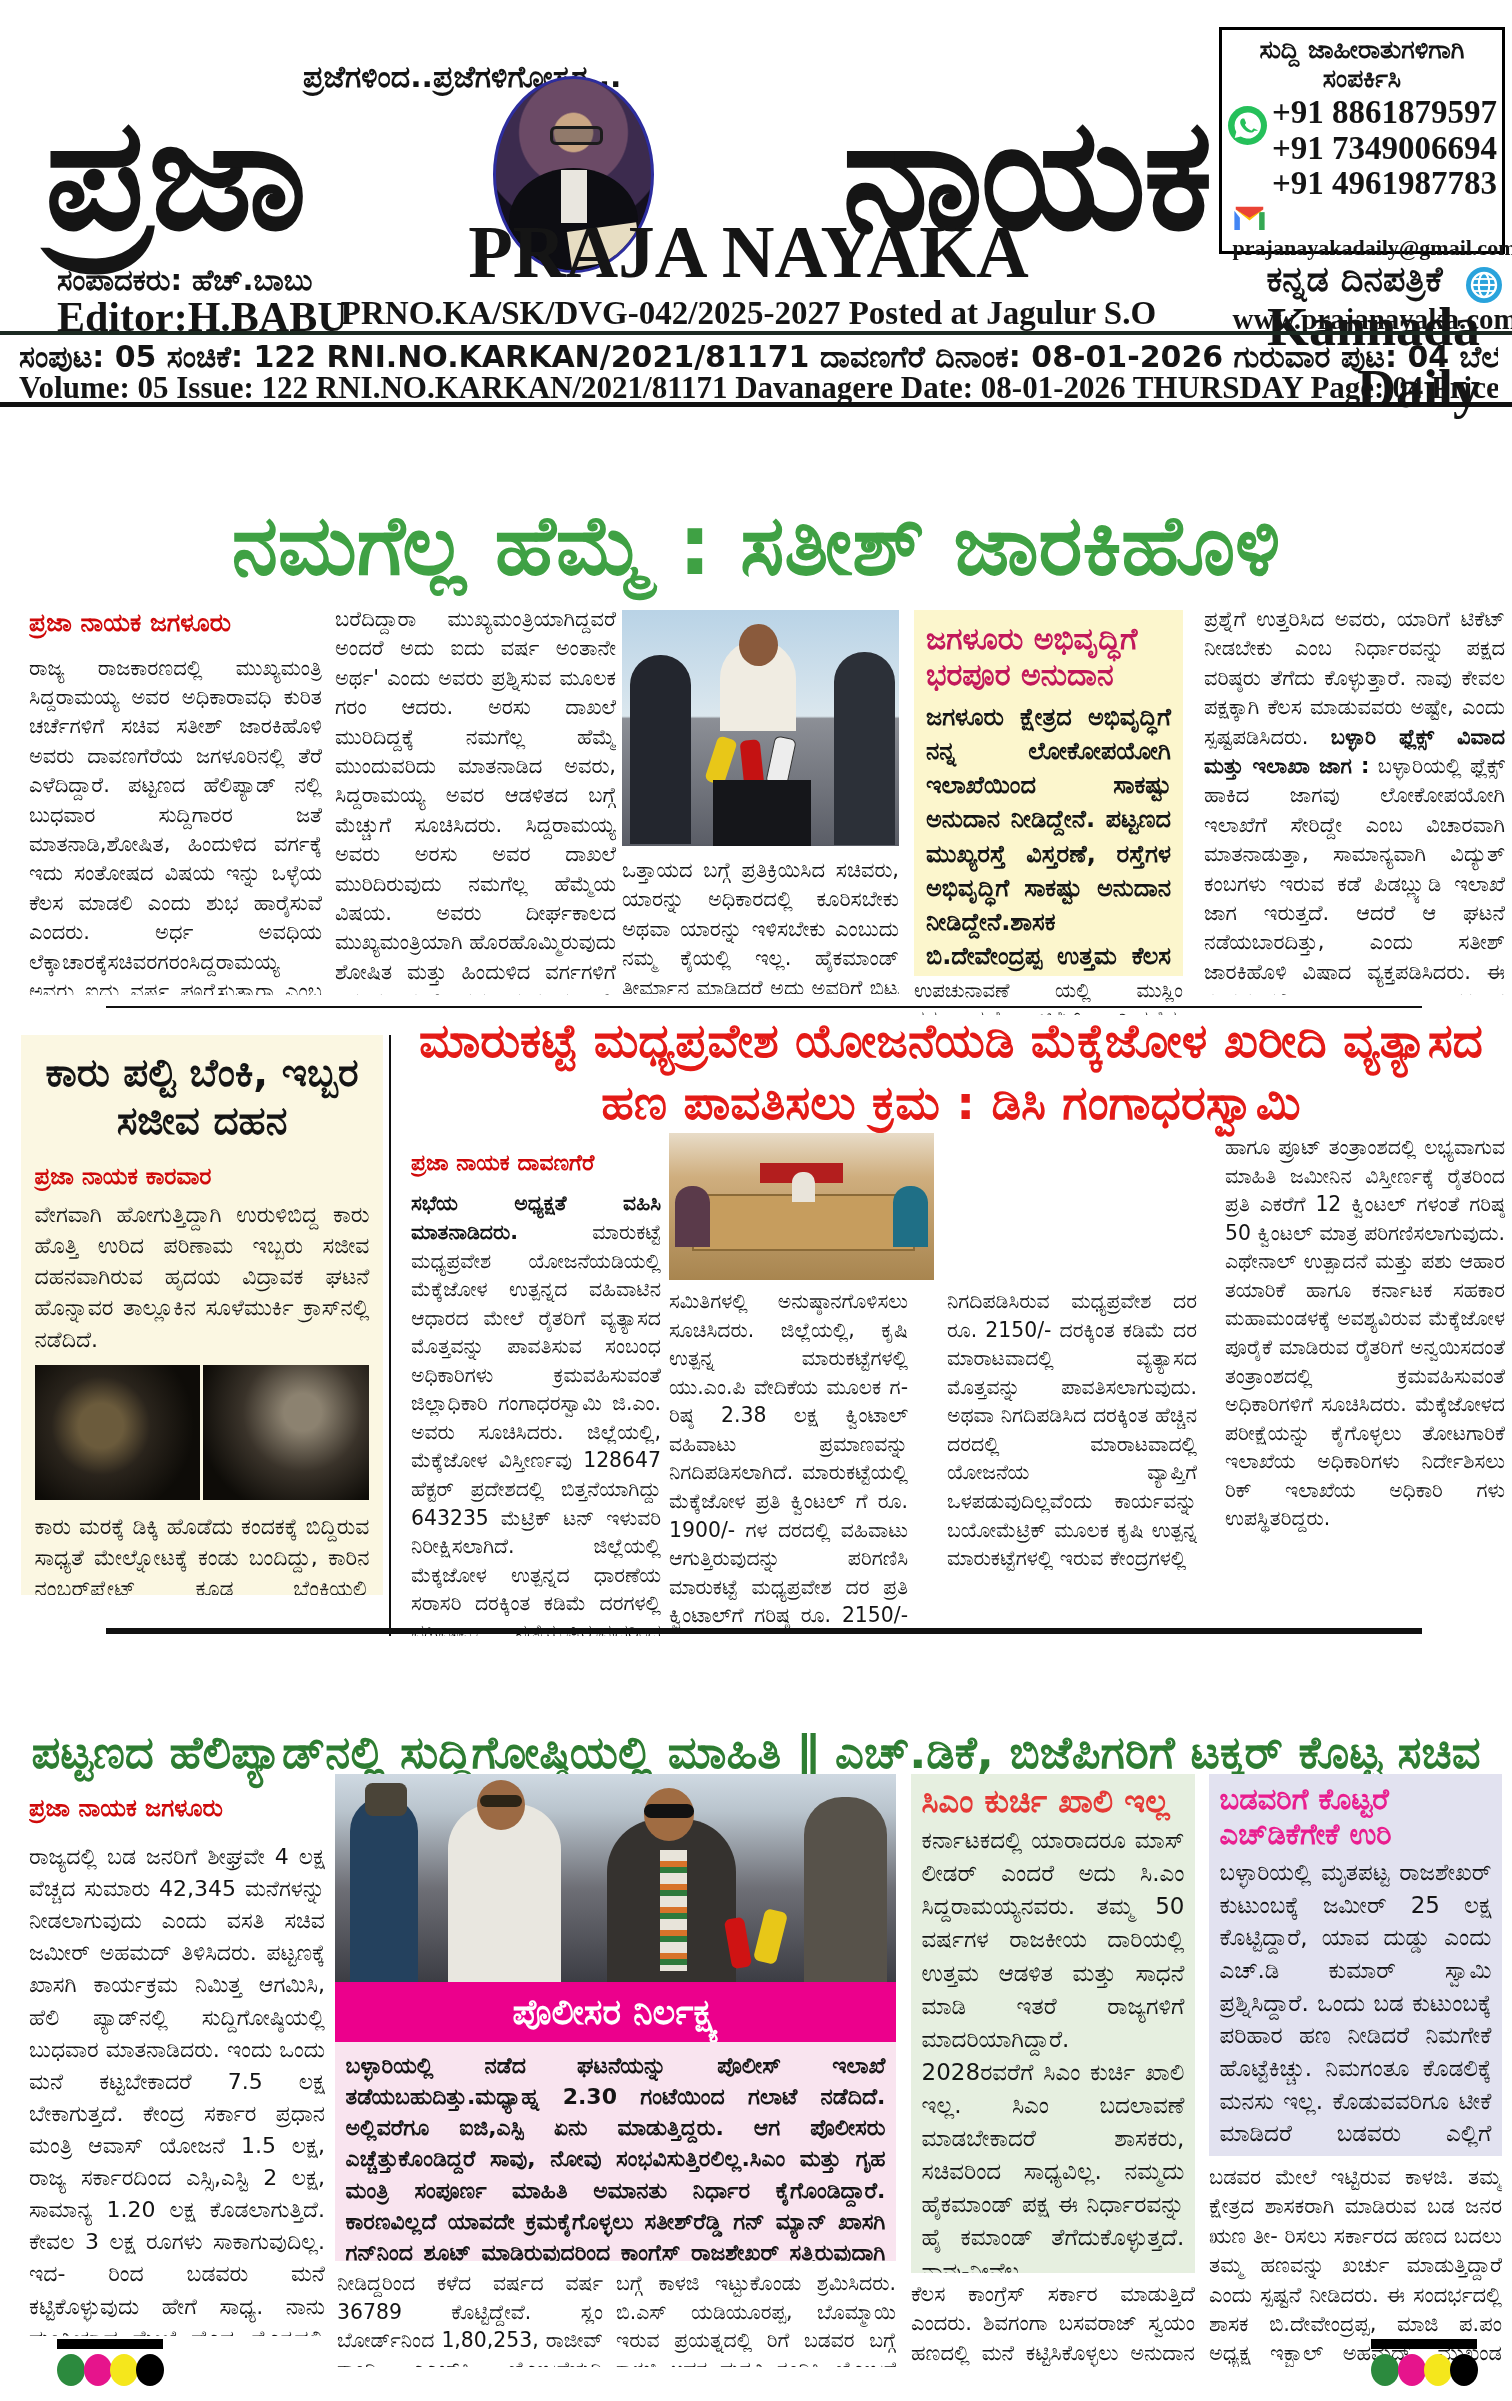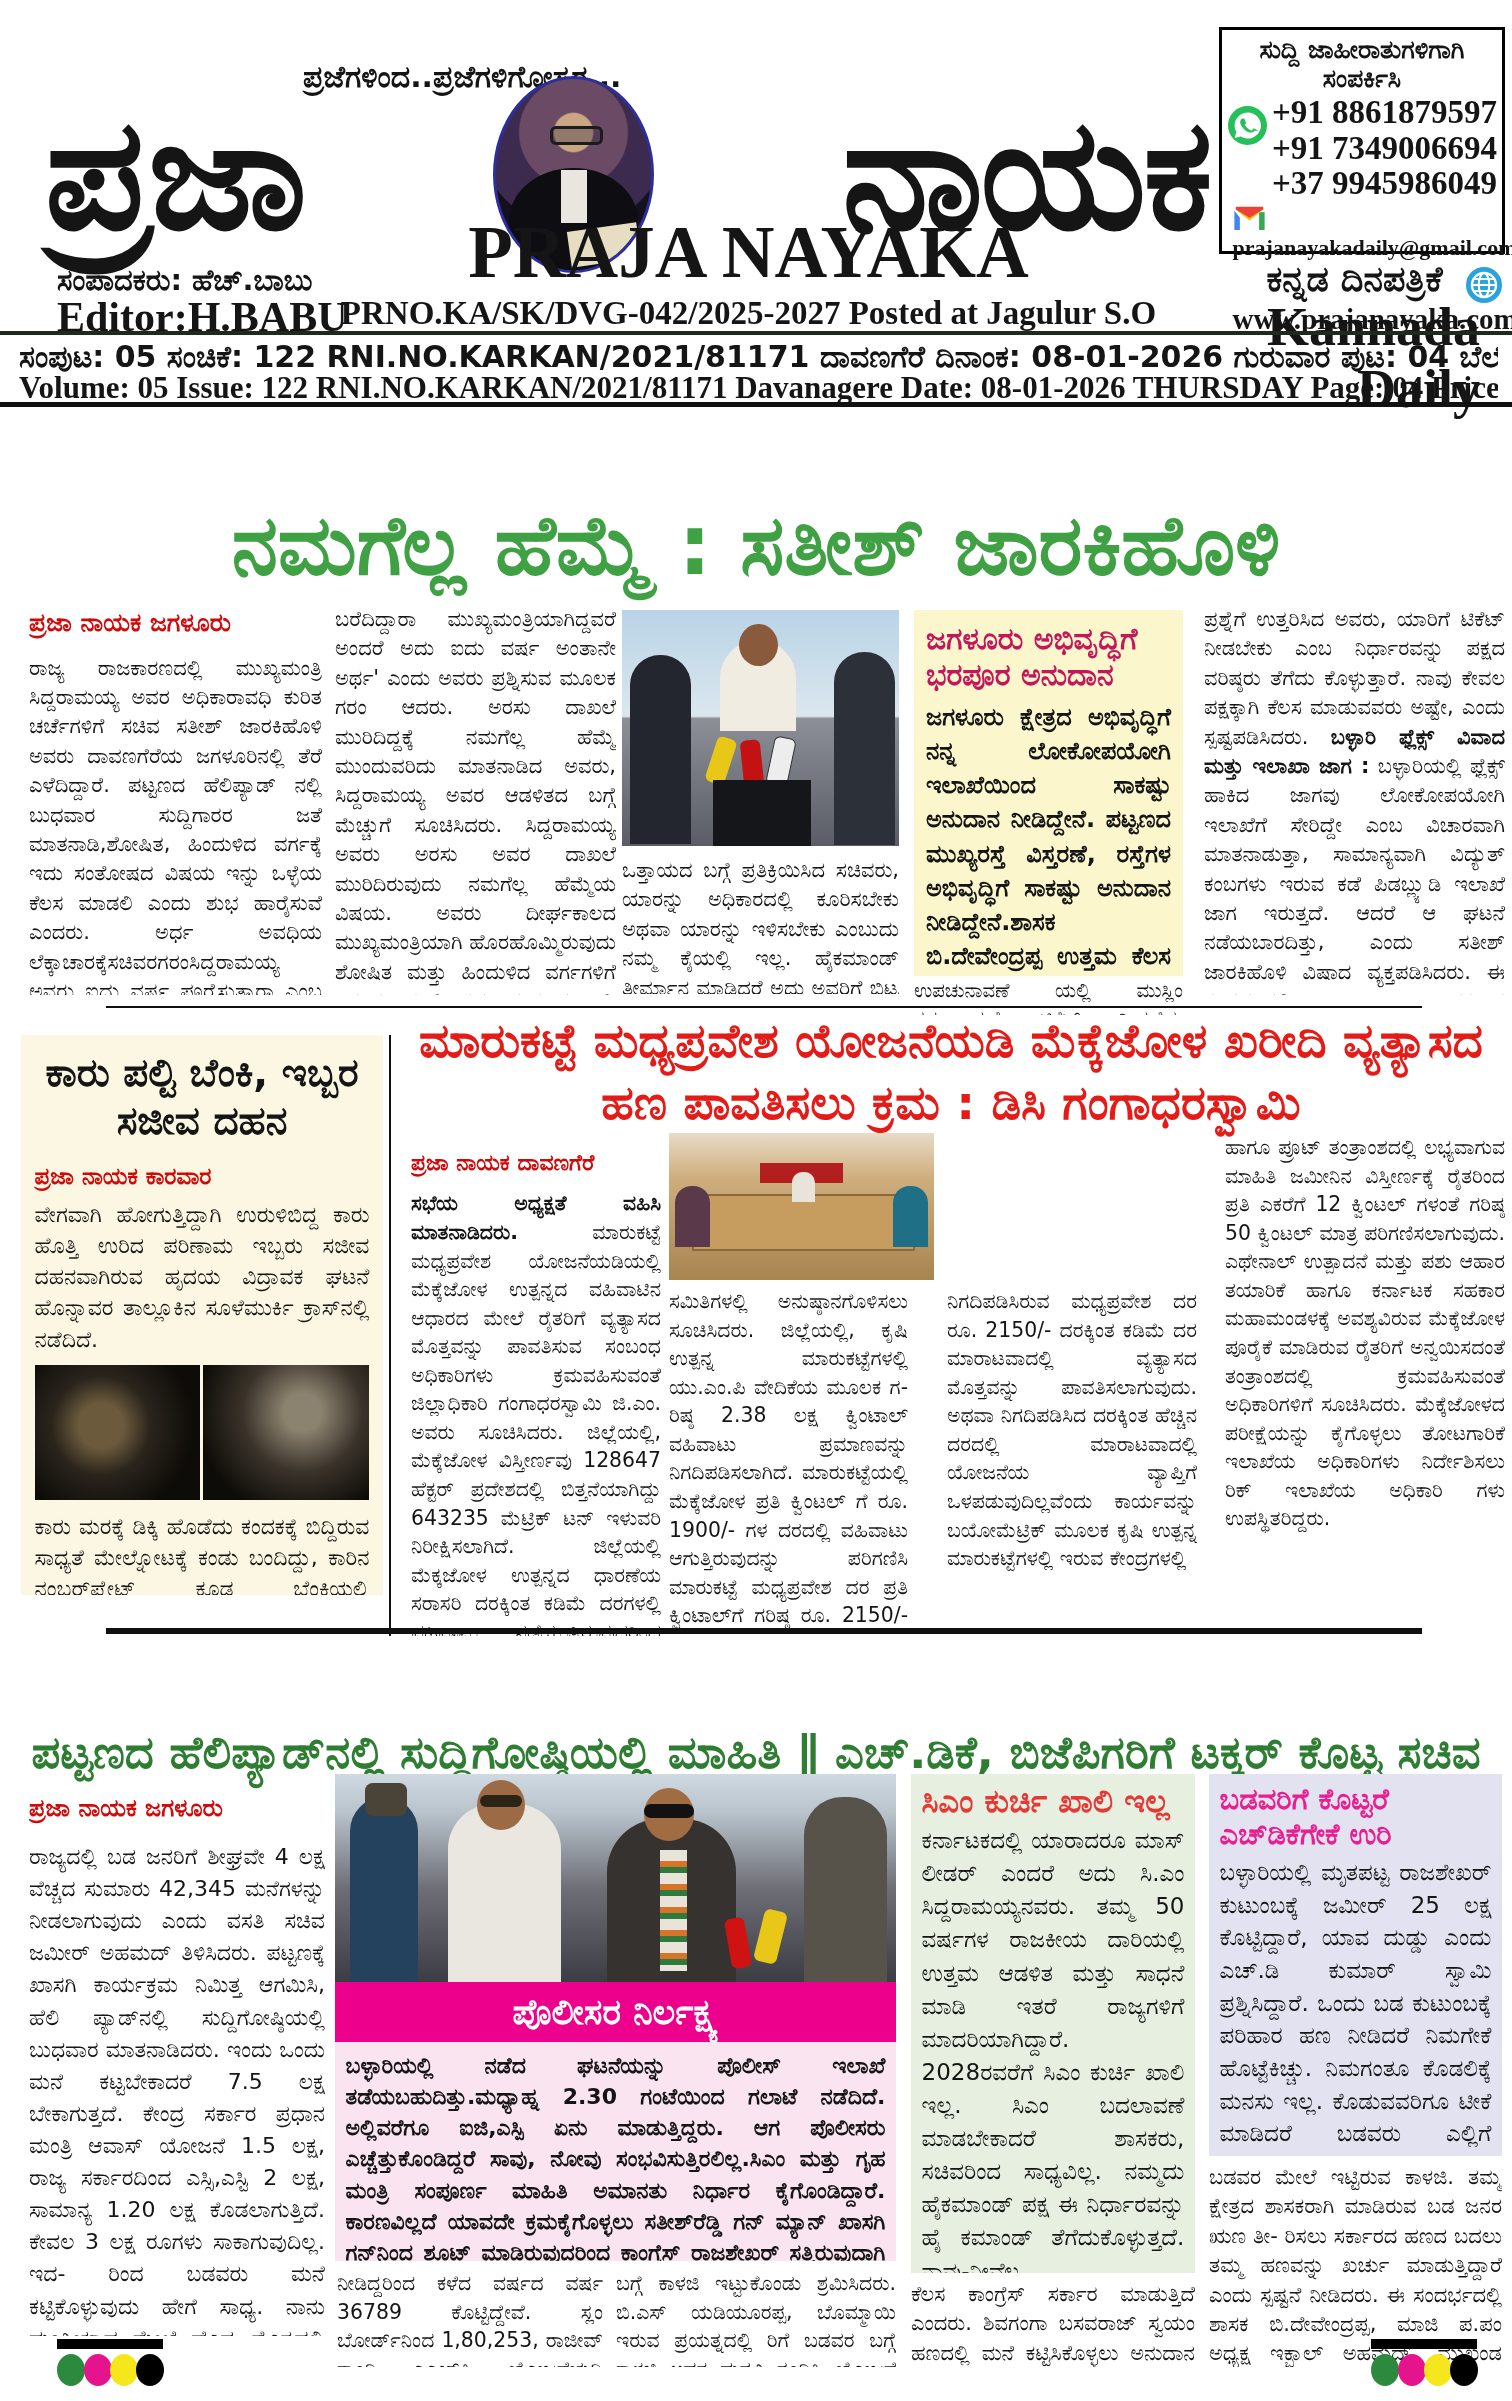--- a/index.html
+++ b/index.html
@@ -74,21 +74,21 @@
     <div class="contact-head kn">ಸುದ್ದಿ ಜಾಹೀರಾತುಗಳಿಗಾಗಿ</div>
     <div class="contact-head kn">ಸಂಪರ್ಕಿಸಿ</div>
     <div style="position:relative;text-align:left;padding-left:50px;margin-top:1.5px;">
       <span class="icon-circle" style="position:absolute;left:6px;top:10.6px;width:39px;height:39px;background:#25c05a;">
         <svg viewBox="0 0 24 24" width="39" height="39">
             <path fill="#fff" d="M12 4a8 8 0 0 0-6.9 12l-1 3.7 3.8-1A8 8 0 1 0 12 4zm4.2 11.2c-.2.6-1.2 1.1-1.7 1.1-.4.1-1 .1-1.6-.1-2.6-.8-4.3-3.4-4.4-3.6-.1-.2-1-1.4-1-2.6s.6-1.8.9-2c.2-.3.5-.3.7-.3h.5c.2 0 .4 0 .6.4l.8 2c.1.2.1.4 0 .6l-.4.6c-.1.2-.2.3-.1.5.2.3.8 1.2 1.6 1.9 1.1.9 1.9 1.2 2.2 1.3.2.1.4.1.5-.1l.7-.9c.2-.2.3-.2.6-.1l1.8.9c.3.1.4.2.4.4z"></path>
           </svg>
       </span>
       <div class="phone">+91 8861879597</div>
       <div class="phone">+91 7349006694</div>
-      <div class="phone">+37 9945986049</div>
+      <div class="phone">+91 4961987783</div>
     </div>
     <div style="text-align:left;padding-left:10.6px;margin-top:4.5px;">
       <span style="vertical-align:middle;display:inline-block;">
         <svg viewBox="0 0 24 18" width="33" height="26">
             <path fill="#ea4335" d="M2 2 12 9 22 2V0H2z"></path>
             <path fill="#4285f4" d="M0 2v14h4V7z" transform="translate(1,1)"></path>
             <path fill="#34a853" d="M19 3v13h4V3z" transform="translate(0,1)"></path>
             <path fill="#fbbc04" d="M2 2 12 10 22 2 12 8z"></path>
           </svg>
       </span>

